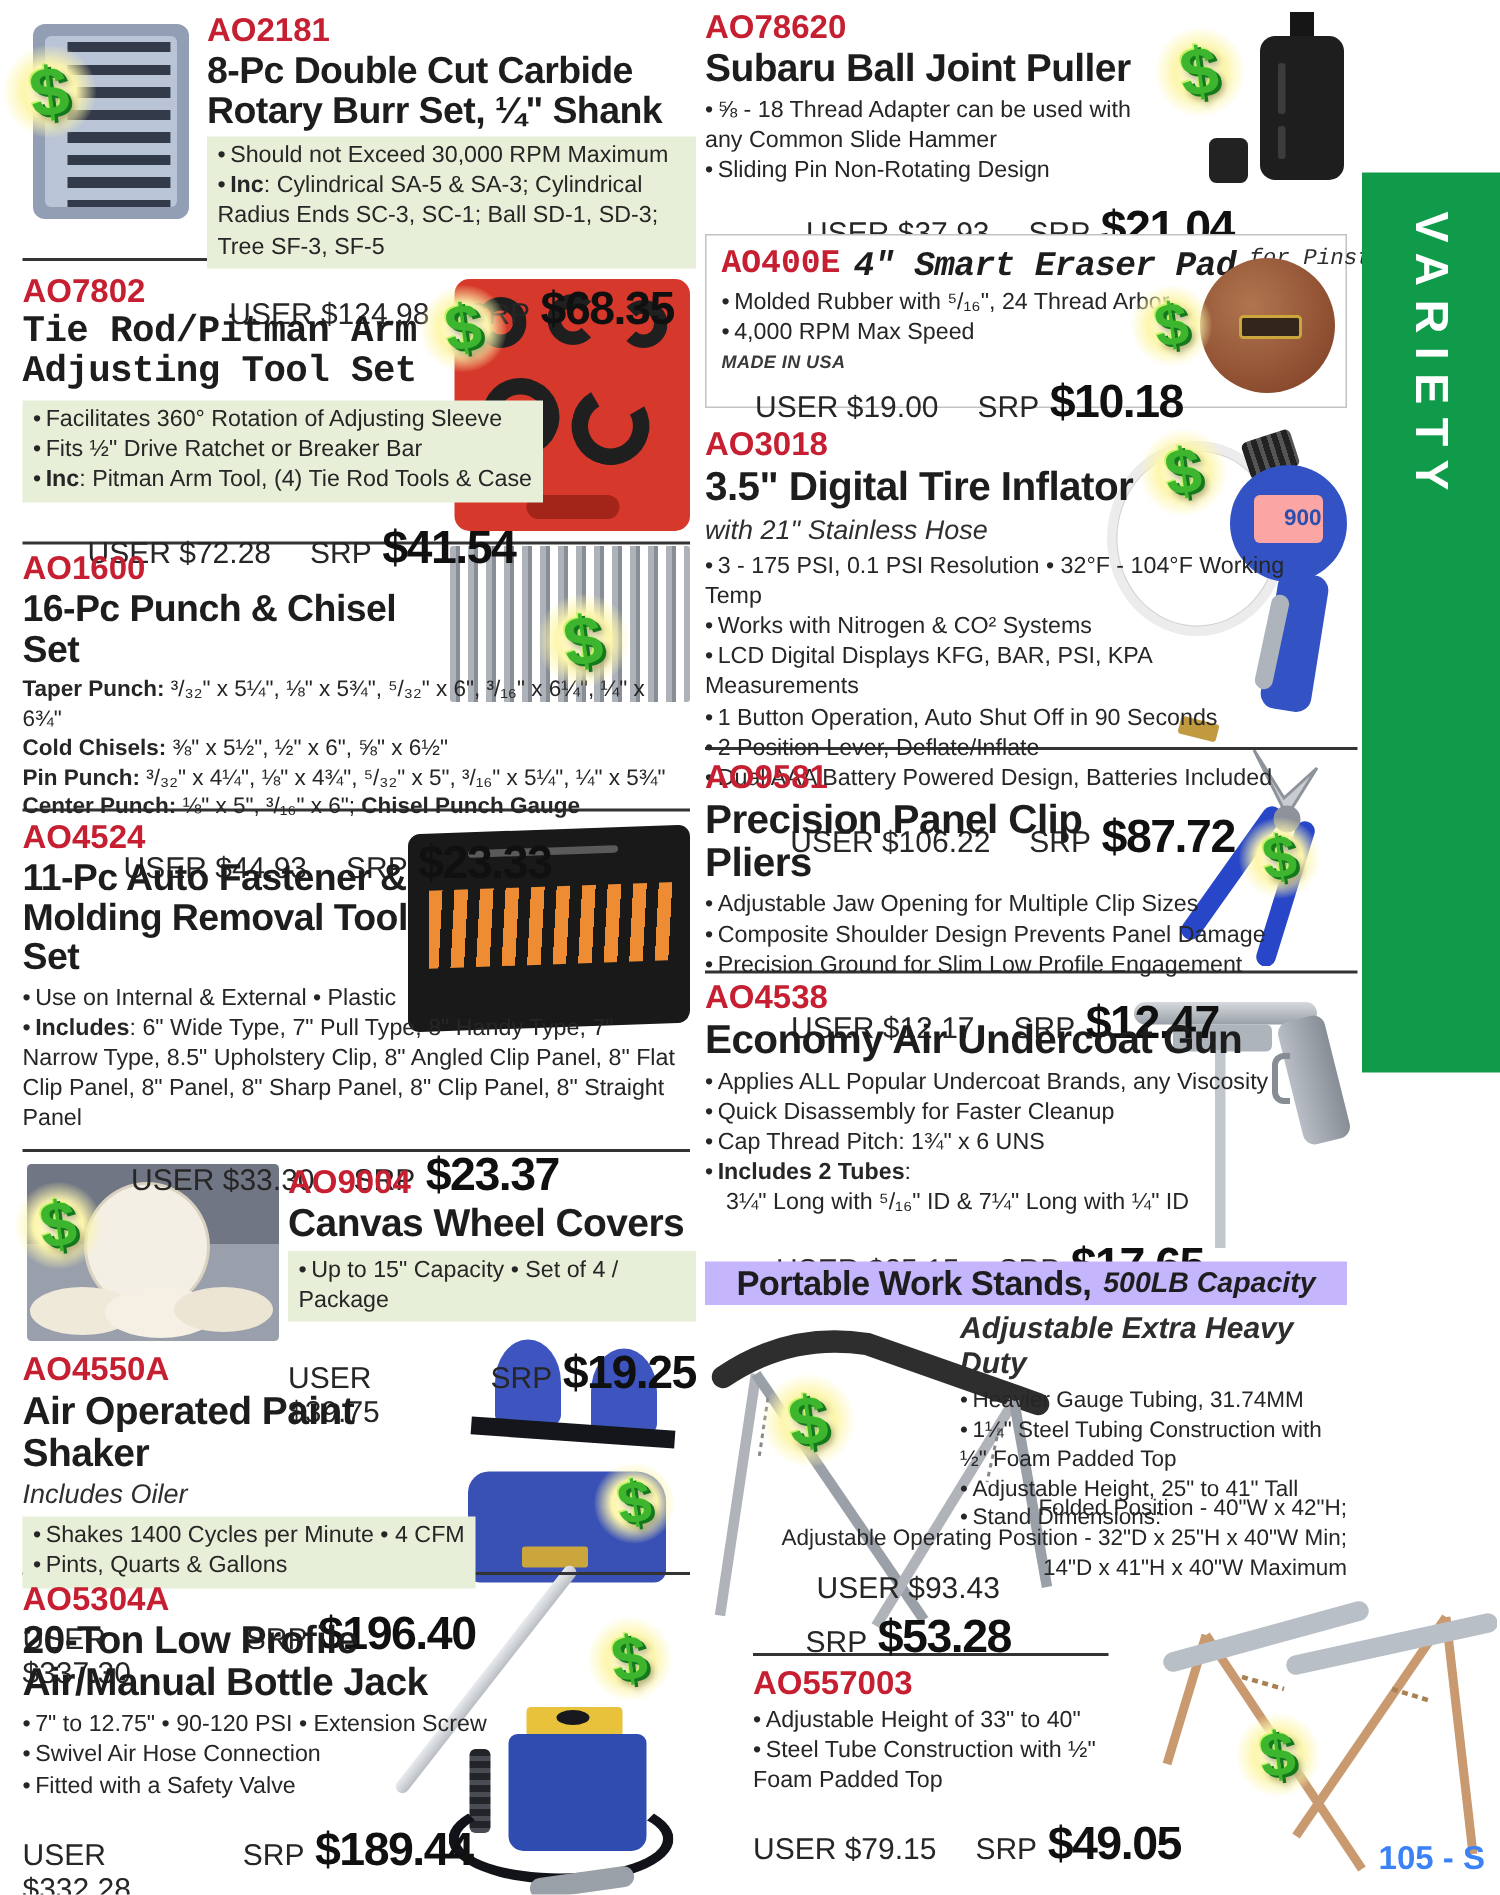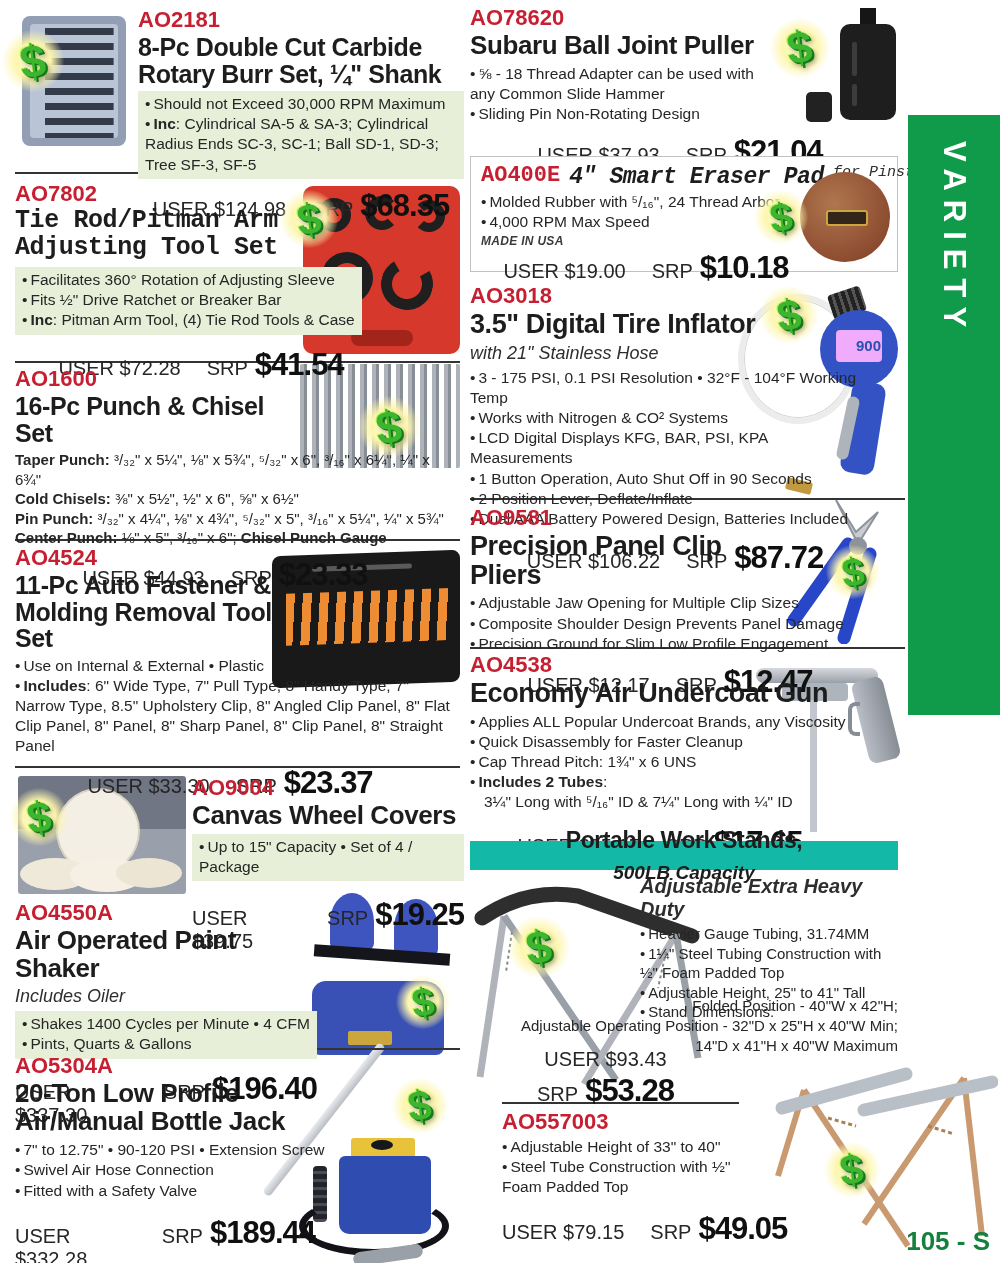--- a/index.html
+++ b/index.html
@@ -20,22 +20,22 @@
   .srpwrap { display:flex; align-items:baseline; gap:7px; }
   .srplbl { font-size:20px; color:#262626; }
   .srp { font-size:31px; font-weight:800; color:#101010; letter-spacing:-1px; }
   .hr { position:absolute; height:2px; background:#333; z-index:1; }
   .dollar { position:absolute; z-index:5; display:flex; align-items:center; justify-content:center; border-radius:50%;
             background:radial-gradient(circle,#fffde2 0%,#fdf6ad 40%,rgba(253,246,173,0) 72%); }
   .dollar span { font-weight:900; color:#3db52e; transform:rotate(-8deg);
             text-shadow:2px 2px 0 #14791c, -1px -1px 0 #c4f368, 3px 4px 5px rgba(0,0,0,.35); }
   .tab { position:absolute; left:908px; top:115px; width:92px; height:600px; background:#0f9b49; z-index:4; display:flex; justify-content:center; }
   .tab span { writing-mode:vertical-rl; color:#fff; font-weight:800; font-size:31px; letter-spacing:9px; margin-top:26px; }
-  .pagenum { position:absolute; left:880px; top:1226px; width:110px; text-align:right; font-size:26px; font-weight:800; color:#15803d; z-index:6; }
-  .banner { position:absolute; left:470px; top:841px; width:428px; height:29px; background:#14b8a6; display:flex; align-items:center; justify-content:center; gap:8px; z-index:2;flex-direction:column; }
+  .pagenum { position:absolute; left:880px; top:1226px; width:110px; text-align:right; font-size:22px; font-weight:800; color:#3b82f6; z-index:6; }
+  .banner { position:absolute; left:470px; top:841px; width:428px; height:29px; background:#c4b5fd; display:flex; align-items:center; justify-content:center; gap:8px; z-index:2; }
   .banner .bt { font-size:23px; font-weight:800; color:#1d1d1d; letter-spacing:-0.4px; }
   .banner .bg2 { font-size:19px; font-style:italic; font-weight:600; color:#1d1d1d; }
   .pimg { position:absolute; z-index:0; }
   .pricev { text-align:center; }
   .pricev .user { display:block; margin-bottom:2px; }
   .dims { font-size:15px; line-height:1.32; text-align:right; color:#262626; }
   .madein { font-size:12px; font-style:italic; font-weight:700; color:#3a3a3a; letter-spacing:0.3px; margin-top:2px; }
   .box400e { position:absolute; left:470px; top:156px; width:428px; height:116px; border:1px solid #c2c2c2; background:#fff; padding:7px 10px; z-index:2; }
   .hdr400e { display:flex; align-items:flex-start; gap:9px; white-space:nowrap;font-family:Liberation Mono, monospace; }
   .name400e { font-size:23px; font-weight:800; font-style:italic; color:#1d1d1d; letter-spacing:-0.4px; }
@@ -276,21 +276,21 @@
   <div style="position:absolute;left:26px;top:38px;width:42px;height:16px;background:#33251a;border:2px solid #caa63c;border-radius:3px;"></div>
 </div>
 <div class="dollar" style="left:754px;top:190px;width:54px;height:54px;z-index:4;">
   <span style="font-size:40px;">$</span>
 </div>
 
 <div class="pimg" style="left:738px;top:284px;width:168px;height:212px;">
   <div style="position:absolute;left:0;top:10px;width:120px;height:130px;border:6px solid #ececec;border-radius:50%;box-shadow:0 0 0 1px #d6d6d6 inset;"></div>
   <div style="position:absolute;left:92px;top:6px;width:34px;height:26px;background:repeating-linear-gradient(90deg,#222 0 4px,#555 4px 7px);border-radius:4px;transform:rotate(-18deg);"></div>
   <div style="position:absolute;right:8px;top:26px;width:78px;height:78px;background:#3353c4;border-radius:50%;">
-    <div style="position:absolute;left:16px;top:20px;width:46px;height:32px;background:#f0abfc;border-radius:4px;color:#2a4fae;font-size:15px;font-weight:700;text-align:center;line-height:32px;padding-left:19px;">900</div>
+    <div style="position:absolute;left:16px;top:20px;width:46px;height:32px;background:#fca5a5;border-radius:4px;color:#2a4fae;font-size:15px;font-weight:700;text-align:center;line-height:32px;padding-left:19px;">900</div>
   </div>
   <div style="position:absolute;right:26px;top:98px;width:34px;height:92px;background:#3353c4;border-radius:10px;transform:rotate(9deg);"></div>
   <div style="position:absolute;right:52px;top:112px;width:12px;height:64px;background:#aeb4bc;border-radius:6px;transform:rotate(12deg);"></div>
   <div style="position:absolute;left:48px;bottom:4px;width:26px;height:12px;background:#c19a3f;border-radius:2px;transform:rotate(14deg);"></div>
 </div>
 <div class="dollar" style="left:760px;top:286px;width:58px;height:58px;">
   <span style="font-size:43px;">$</span>
 </div>
 <div class="prod" style="left:470px;top:284px;width:434px;">
   <div class="code">AO3018</div>

